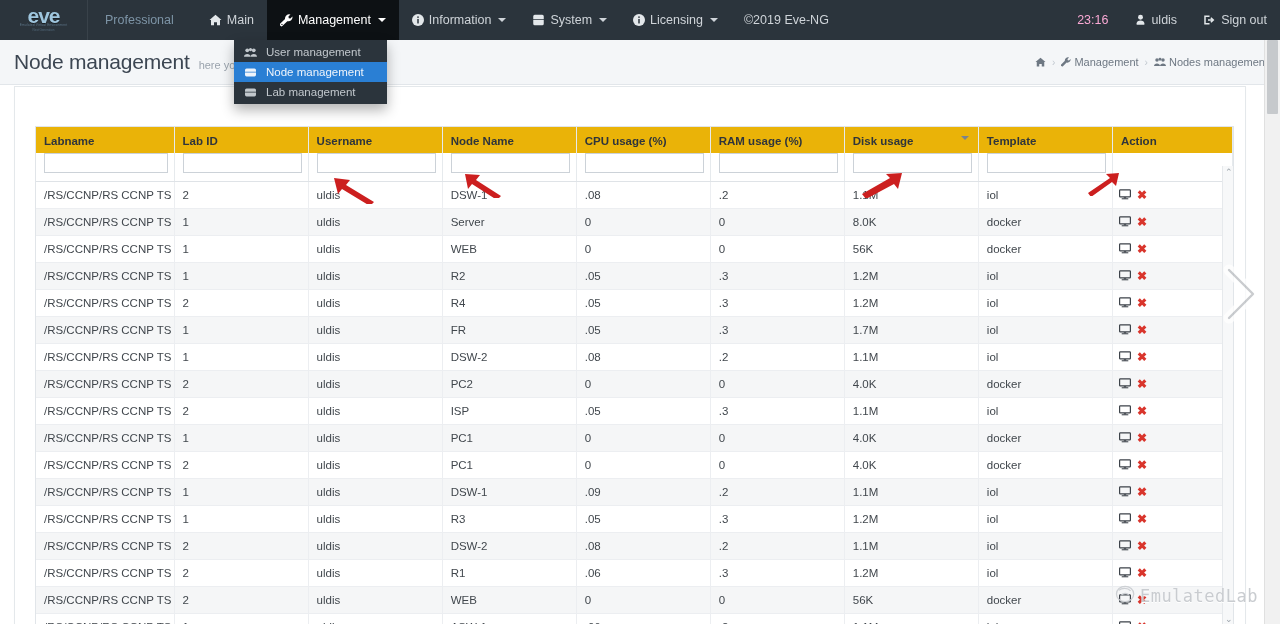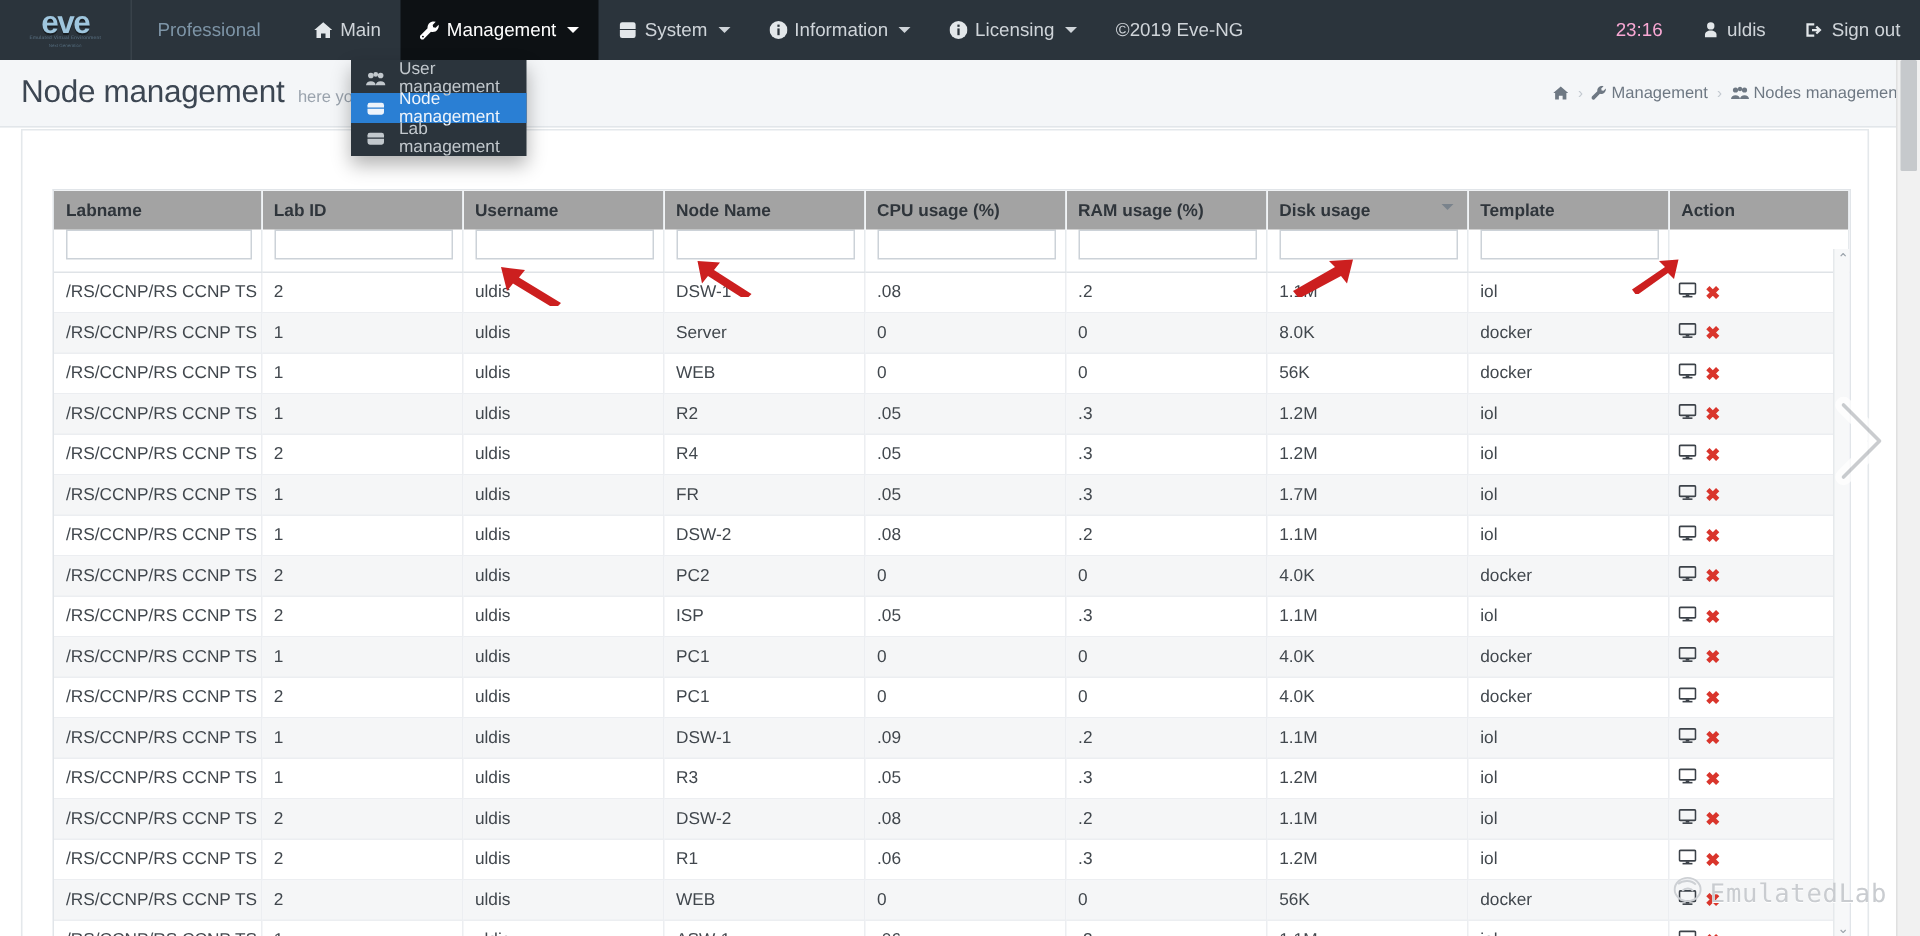--- a/index.html
+++ b/index.html
@@ -58,21 +58,21 @@
   .nav-copy { display:flex; align-items:center; padding: 0 13px; color:#cfd4d9; font-size:12.5px; white-space:nowrap; }
   .nav-right { margin-left:auto; display:flex; align-items:stretch; }
   .nav-clock { display:flex; align-items:center; padding: 0 14px; color:#f9a8d4; font-size:12.5px; }
 
   svg.ic { display:block; }
 
   
   .dropdown {
     position: absolute;
     top: 40px; left: 234px;
-    width: 117px;
+    width: 153px;
     background: #2b343c;
     box-shadow: 0 6px 12px rgba(0,0,0,.30);
     z-index: 60;
     padding: 2px 0 2px 0;
   }
   .dd-item {
     display: flex; align-items: center; gap: 9px;
     height: 20px;
     padding: 0 10px;
     font-size: 11.5px;
@@ -120,21 +120,21 @@
     border-left: 1px solid #e1e5e9;
     border-top: 1px solid #e1e5e9;
     border-right: 1px solid #e1e5e9;
     overflow: hidden;
   }
   table { border-collapse: collapse; width: 100%; table-layout: fixed; font-size: 11.5px; color:#41474d; }
   thead th {
     text-align: left; font-size: 11.5px; color: #2f353b; font-weight: 700;
     padding: 8px 0 6px 8px; vertical-align: top;
     border-right: 1px solid #e6eaed;
-    background: #a3a3a3; position: relative;
+    background: #eab308; position: relative;
   }
   th .sortcaret {
     position: absolute; right: 9px; top: 9px;
     width:0;height:0;
     border-left:4px solid transparent;border-right:4px solid transparent;
     border-top:4px solid #7a838c;
   }
   .filter-row td {
     padding: 0 6px 8px 8px; border-right: 1px solid #e6eaed; background:#fff;
     border-bottom: 1px solid #dfe3e7;
@@ -227,42 +227,42 @@
       <span>Main</span>
     </div>
 
     <div class="nav-item active">
       <span>
         <svg class="ic" width="13" height="13" viewBox="0 0 16 16" fill="#ffffff">
             <path d="M15.3 3.1l-2.5 2.5-2-.4-.4-2L12.9.7A5 5 0 0 0 6.2 6l-5.5 5.5a2 2 0 1 0 2.8 2.8L9 8.8a5 5 0 0 0 6.3-5.7zM2.4 13.6a.8.8 0 1 1 0-1.6.8.8 0 0 1 0 1.6z"></path>
           </svg>
       </span>
       <span>Management</span>
-      <i class="caret"></i>
-    </div>
-
-    <div class="nav-item">
-      <span>
-        <svg class="ic" width="13" height="12" viewBox="0 0 16 16" fill="#e3e7ea">
-            <path d="M1 3a2 2 0 0 1 2-2h10a2 2 0 0 1 2 2v4H1V3zm0 5h14v5a2 2 0 0 1-2 2H3a2 2 0 0 1-2-2V8zm2 2.5h5v1H3v-1z"></path>
-          </svg>
-      </span>
-      <span>System</span>
       <i class="caret"></i>
     </div>
 
     <div class="nav-item">
       <span>
         <svg class="ic" width="12" height="12" viewBox="0 0 16 16" fill="#e3e7ea">
             <circle cx="8" cy="8" r="8"></circle>
             <rect x="7" y="6.6" width="2" height="6" fill="#2b343c"></rect>
             <rect x="7" y="3.2" width="2" height="2" fill="#2b343c"></rect>
           </svg>
       </span>
       <span>Information</span>
+      <i class="caret"></i>
+    </div>
+
+    <div class="nav-item">
+      <span>
+        <svg class="ic" width="13" height="12" viewBox="0 0 16 16" fill="#e3e7ea">
+            <path d="M1 3a2 2 0 0 1 2-2h10a2 2 0 0 1 2 2v4H1V3zm0 5h14v5a2 2 0 0 1-2 2H3a2 2 0 0 1-2-2V8zm2 2.5h5v1H3v-1z"></path>
+          </svg>
+      </span>
+      <span>System</span>
       <i class="caret"></i>
     </div>
 
     <div class="nav-item">
       <span>
         <svg class="ic" width="12" height="12" viewBox="0 0 16 16" fill="#e3e7ea">
             <circle cx="8" cy="8" r="8"></circle>
             <rect x="7" y="6.6" width="2" height="6" fill="#2b343c"></rect>
             <rect x="7" y="3.2" width="2" height="2" fill="#2b343c"></rect>
           </svg>

